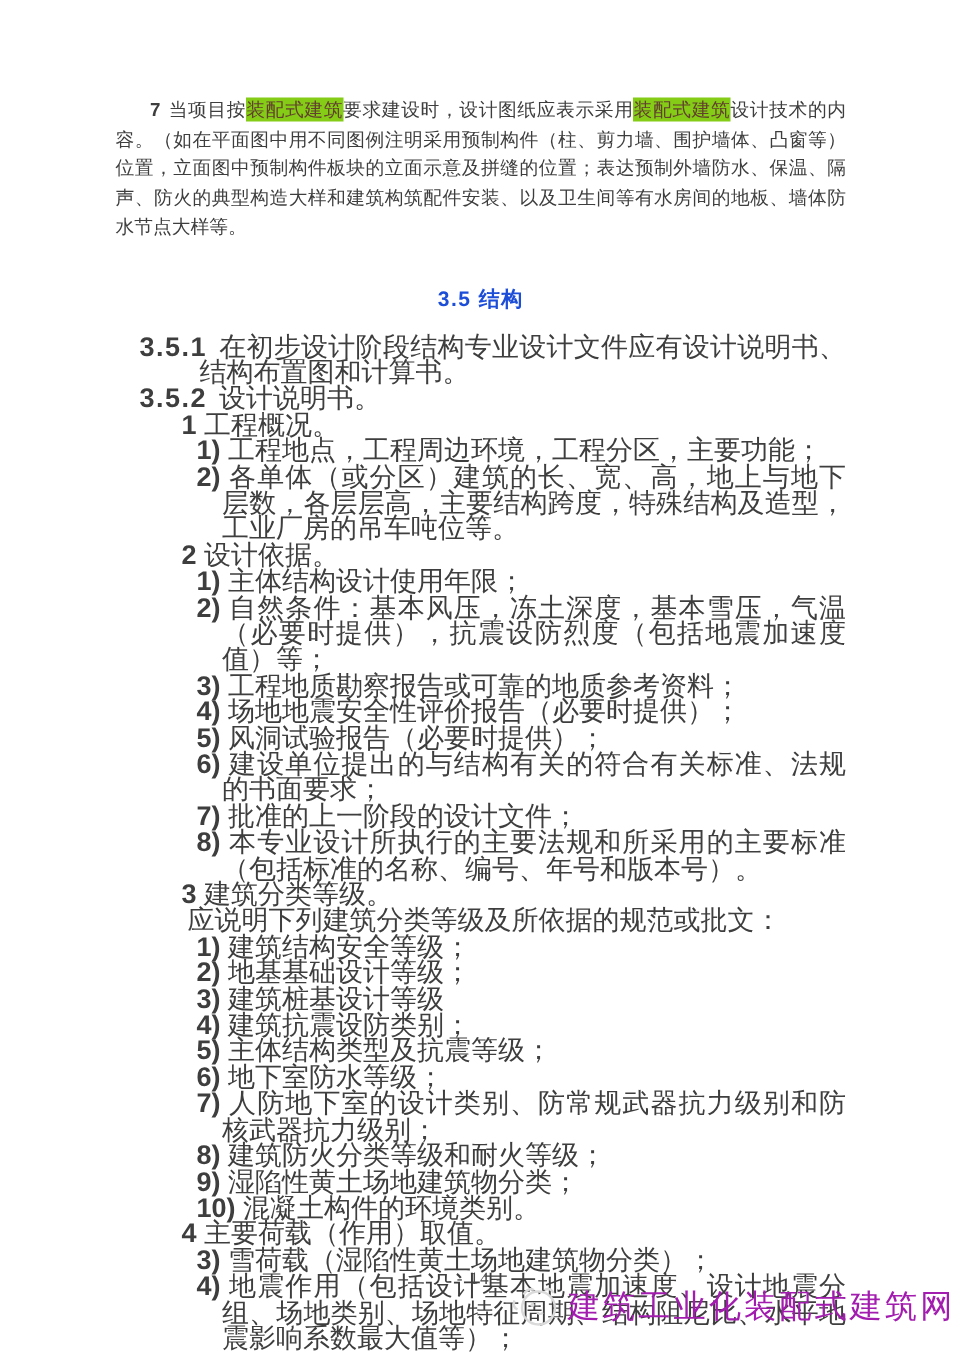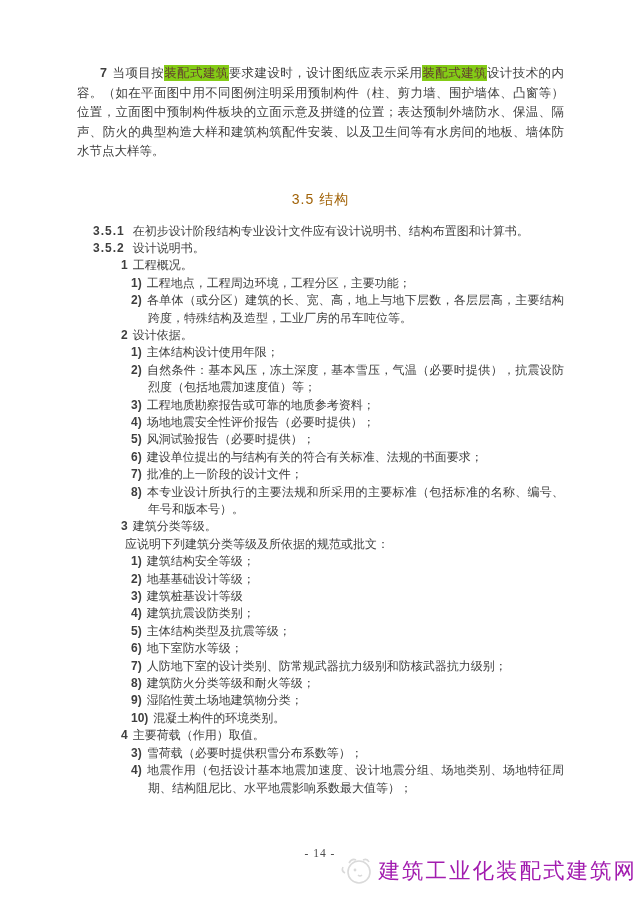--- a/index.html
+++ b/index.html
@@ -28,30 +28,30 @@
     font-family: "Liberation Sans", sans-serif;
     letter-spacing: 2px;
   }
   .intro .seg-hl {
     background: #84cc16;
     color: #62402e;
     padding: 1px 0;
   }
   .heading {
     text-align: center;
-    font-weight: normal;
+    font-weight: bold;
     font-family: "Liberation Sans", sans-serif;
     font-size: 14px;
-    color: #a16207;
+    color: #1d4ed8;
     margin: 29px 0 14px 0;
     letter-spacing: 1px;
   }
   .clauses { margin: 0; }
   .row {
-    font-size: 12px;
+    font-size: 18px;
     line-height: 17.4px;
     text-align: justify;
   }
   .row .num {
     font-weight: bold;
     font-family: "Liberation Sans", sans-serif;
     white-space: pre;
   }
   .row.lv-clause { padding-left: 56px; text-indent: -40px; }
   .row.lv-clause .num { margin-right: 8px; letter-spacing: 1px; }
@@ -111,21 +111,21 @@
       <div class="row lv-l2"><span class="num">2)</span><span class="txt">地基基础设计等级；</span></div>
       <div class="row lv-l2"><span class="num">3)</span><span class="txt">建筑桩基设计等级</span></div>
       <div class="row lv-l2"><span class="num">4)</span><span class="txt">建筑抗震设防类别；</span></div>
       <div class="row lv-l2"><span class="num">5)</span><span class="txt">主体结构类型及抗震等级；</span></div>
       <div class="row lv-l2"><span class="num">6)</span><span class="txt">地下室防水等级；</span></div>
       <div class="row lv-l2"><span class="num">7)</span><span class="txt">人防地下室的设计类别、防常规武器抗力级别和防核武器抗力级别；</span></div>
       <div class="row lv-l2"><span class="num">8)</span><span class="txt">建筑防火分类等级和耐火等级；</span></div>
       <div class="row lv-l2"><span class="num">9)</span><span class="txt">湿陷性黄土场地建筑物分类；</span></div>
       <div class="row lv-l2"><span class="num">10)</span><span class="txt">混凝土构件的环境类别。</span></div>
       <div class="row lv-l1"><span class="num">4</span><span class="txt">主要荷载（作用）取值。</span></div>
-      <div class="row lv-l2"><span class="num">3)</span><span class="txt">雪荷载（必要时提供积雪分布系数等）；</span></div>
+      <div class="row lv-l2"><span class="num">3)</span><span class="txt">雪荷载（湿陷性黄土场地建筑物分类）；</span></div>
       <div class="row lv-l2"><span class="num">4)</span><span class="txt">地震作用（包括设计基本地震加速度、设计地震分组、场地类别、场地特征周期、结构阻尼比、水平地震影响系数最大值等）；</span></div>
     </div>
 </div>
 
 <div class="page-num">- 14 -</div>
 
 <div class="watermark">
   <span>
     <svg width="36" height="34" viewBox="0 0 36 34">
       <circle cx="20" cy="19" r="11" fill="none" stroke="#dadada" stroke-width="1.6"></circle>

